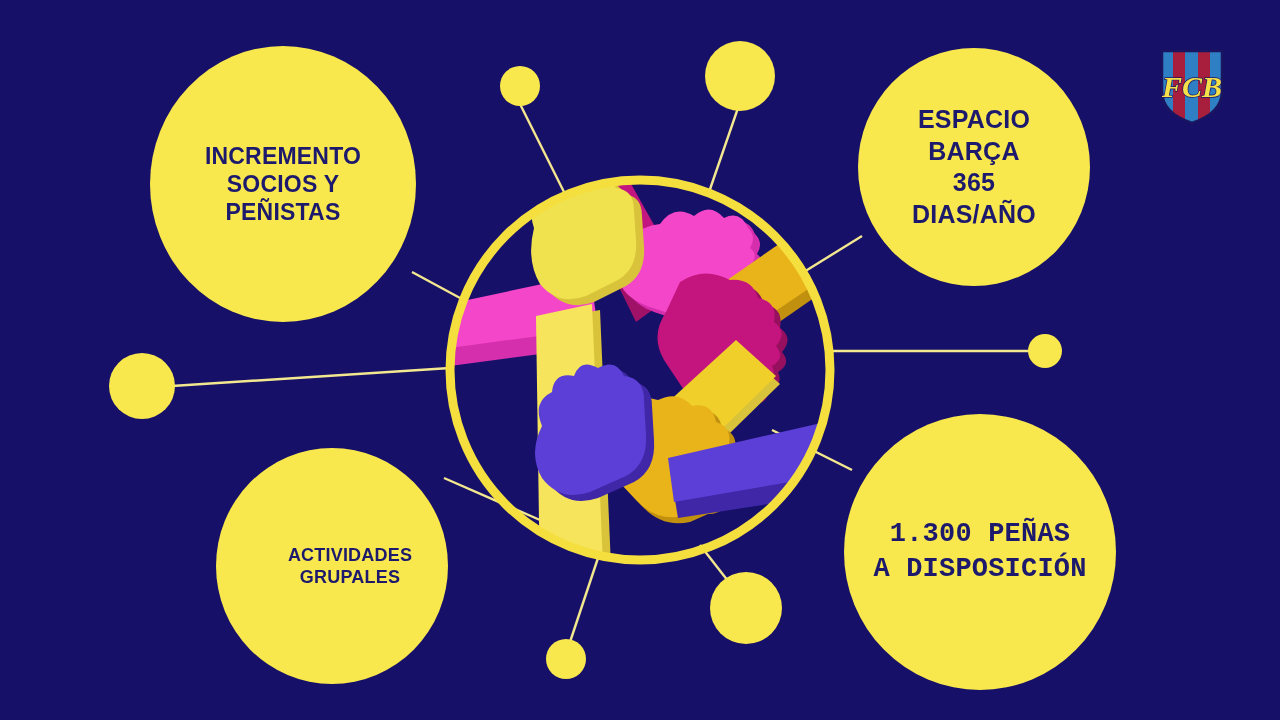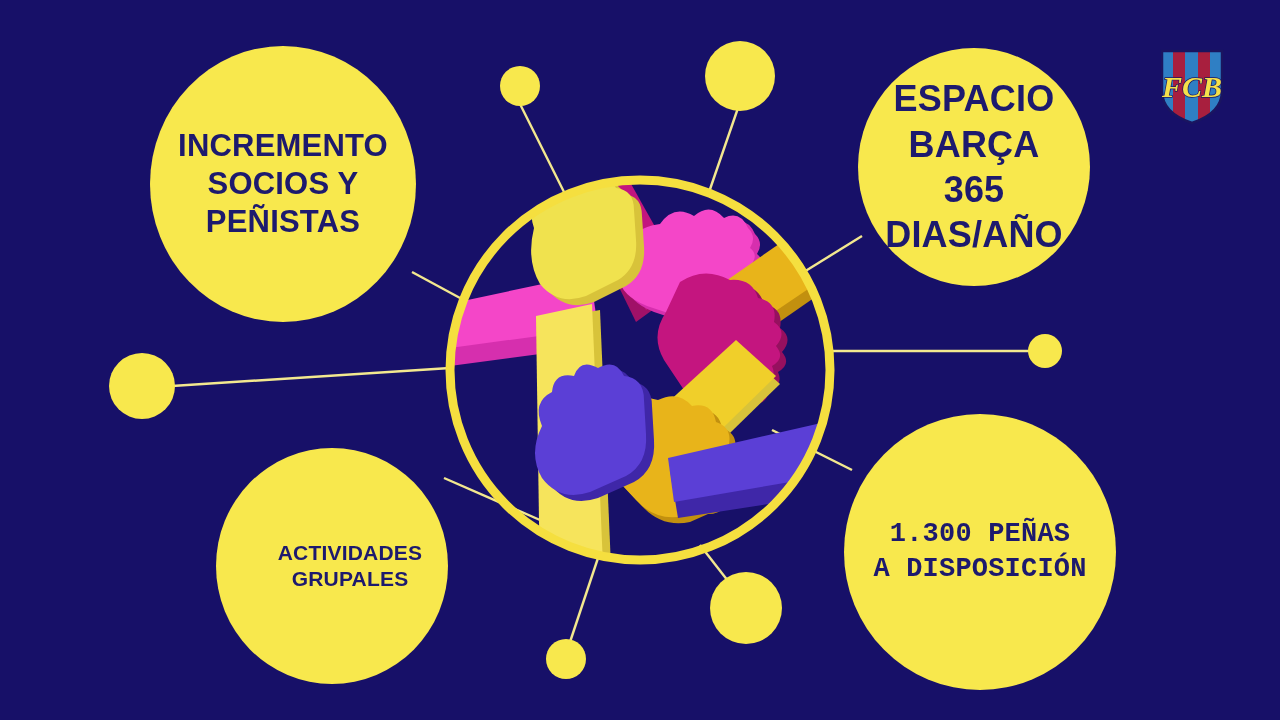--- a/index.html
+++ b/index.html
@@ -25,27 +25,27 @@
   .bubble .txt{
     color:#1d1a6e;
     font-weight:bold;
     letter-spacing:.2px;
     line-height:1.15;
     white-space:pre-line;
     padding:0 8px;
   }
 
   #bubble-incremento{left:150px;top:46px;width:266px;height:276px;}
-  #bubble-incremento .txt{font-size:31px;line-height:1.22;}
+  #bubble-incremento .txt{font-size:23px;line-height:1.22;}
 
   #bubble-espacio{left:858px;top:48px;width:232px;height:238px;}
-  #bubble-espacio .txt{font-size:36px;line-height:1.26;}
+  #bubble-espacio .txt{font-size:25px;line-height:1.26;}
 
   #bubble-actividades{left:216px;top:448px;width:232px;height:236px;}
-  #bubble-actividades .txt{font-size:21px;line-height:1.24;margin-left:36px;}
+  #bubble-actividades .txt{font-size:18px;line-height:1.24;margin-left:36px;}
 
   #bubble-penas{left:844px;top:414px;width:272px;height:276px;}
   #bubble-penas .txt{font-size:27px;line-height:1.3;font-family:Liberation Mono, monospace;}
 
   
   #fcb-logo{position:absolute;left:1159px;top:47px;width:66px;height:78px;}
 
   
   #center-emblem{position:absolute;left:440px;top:170px;width:400px;height:400px;}
 </style>

